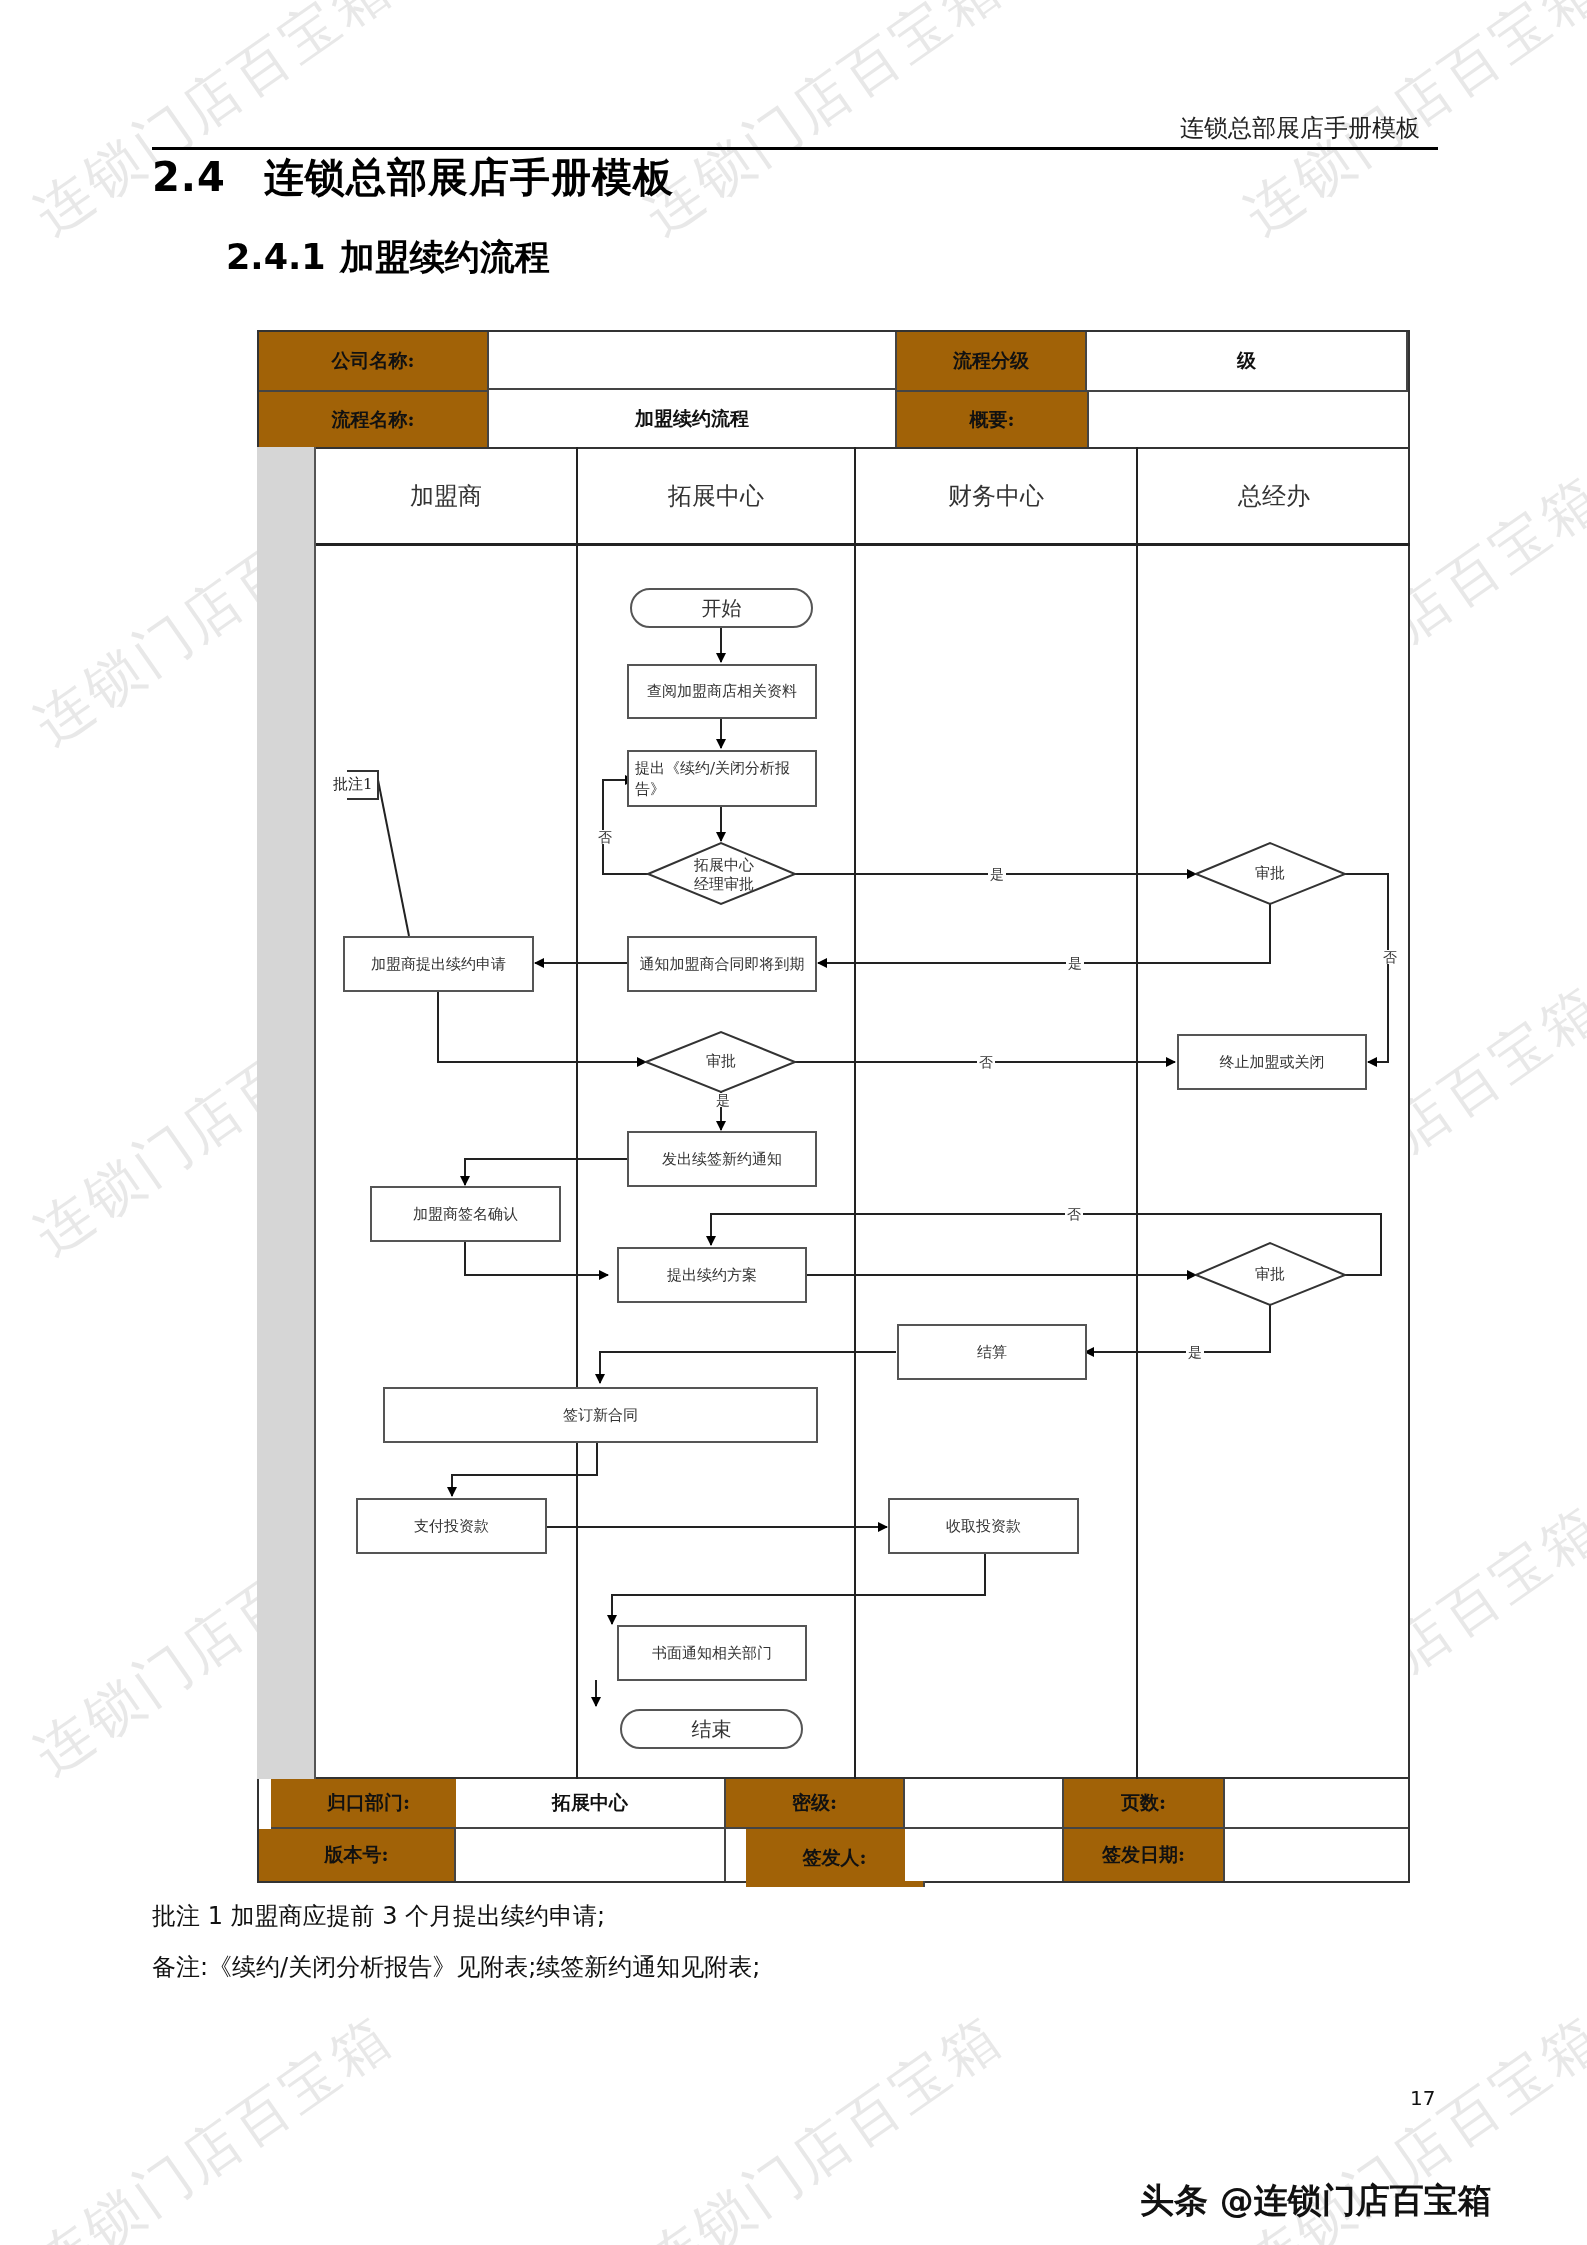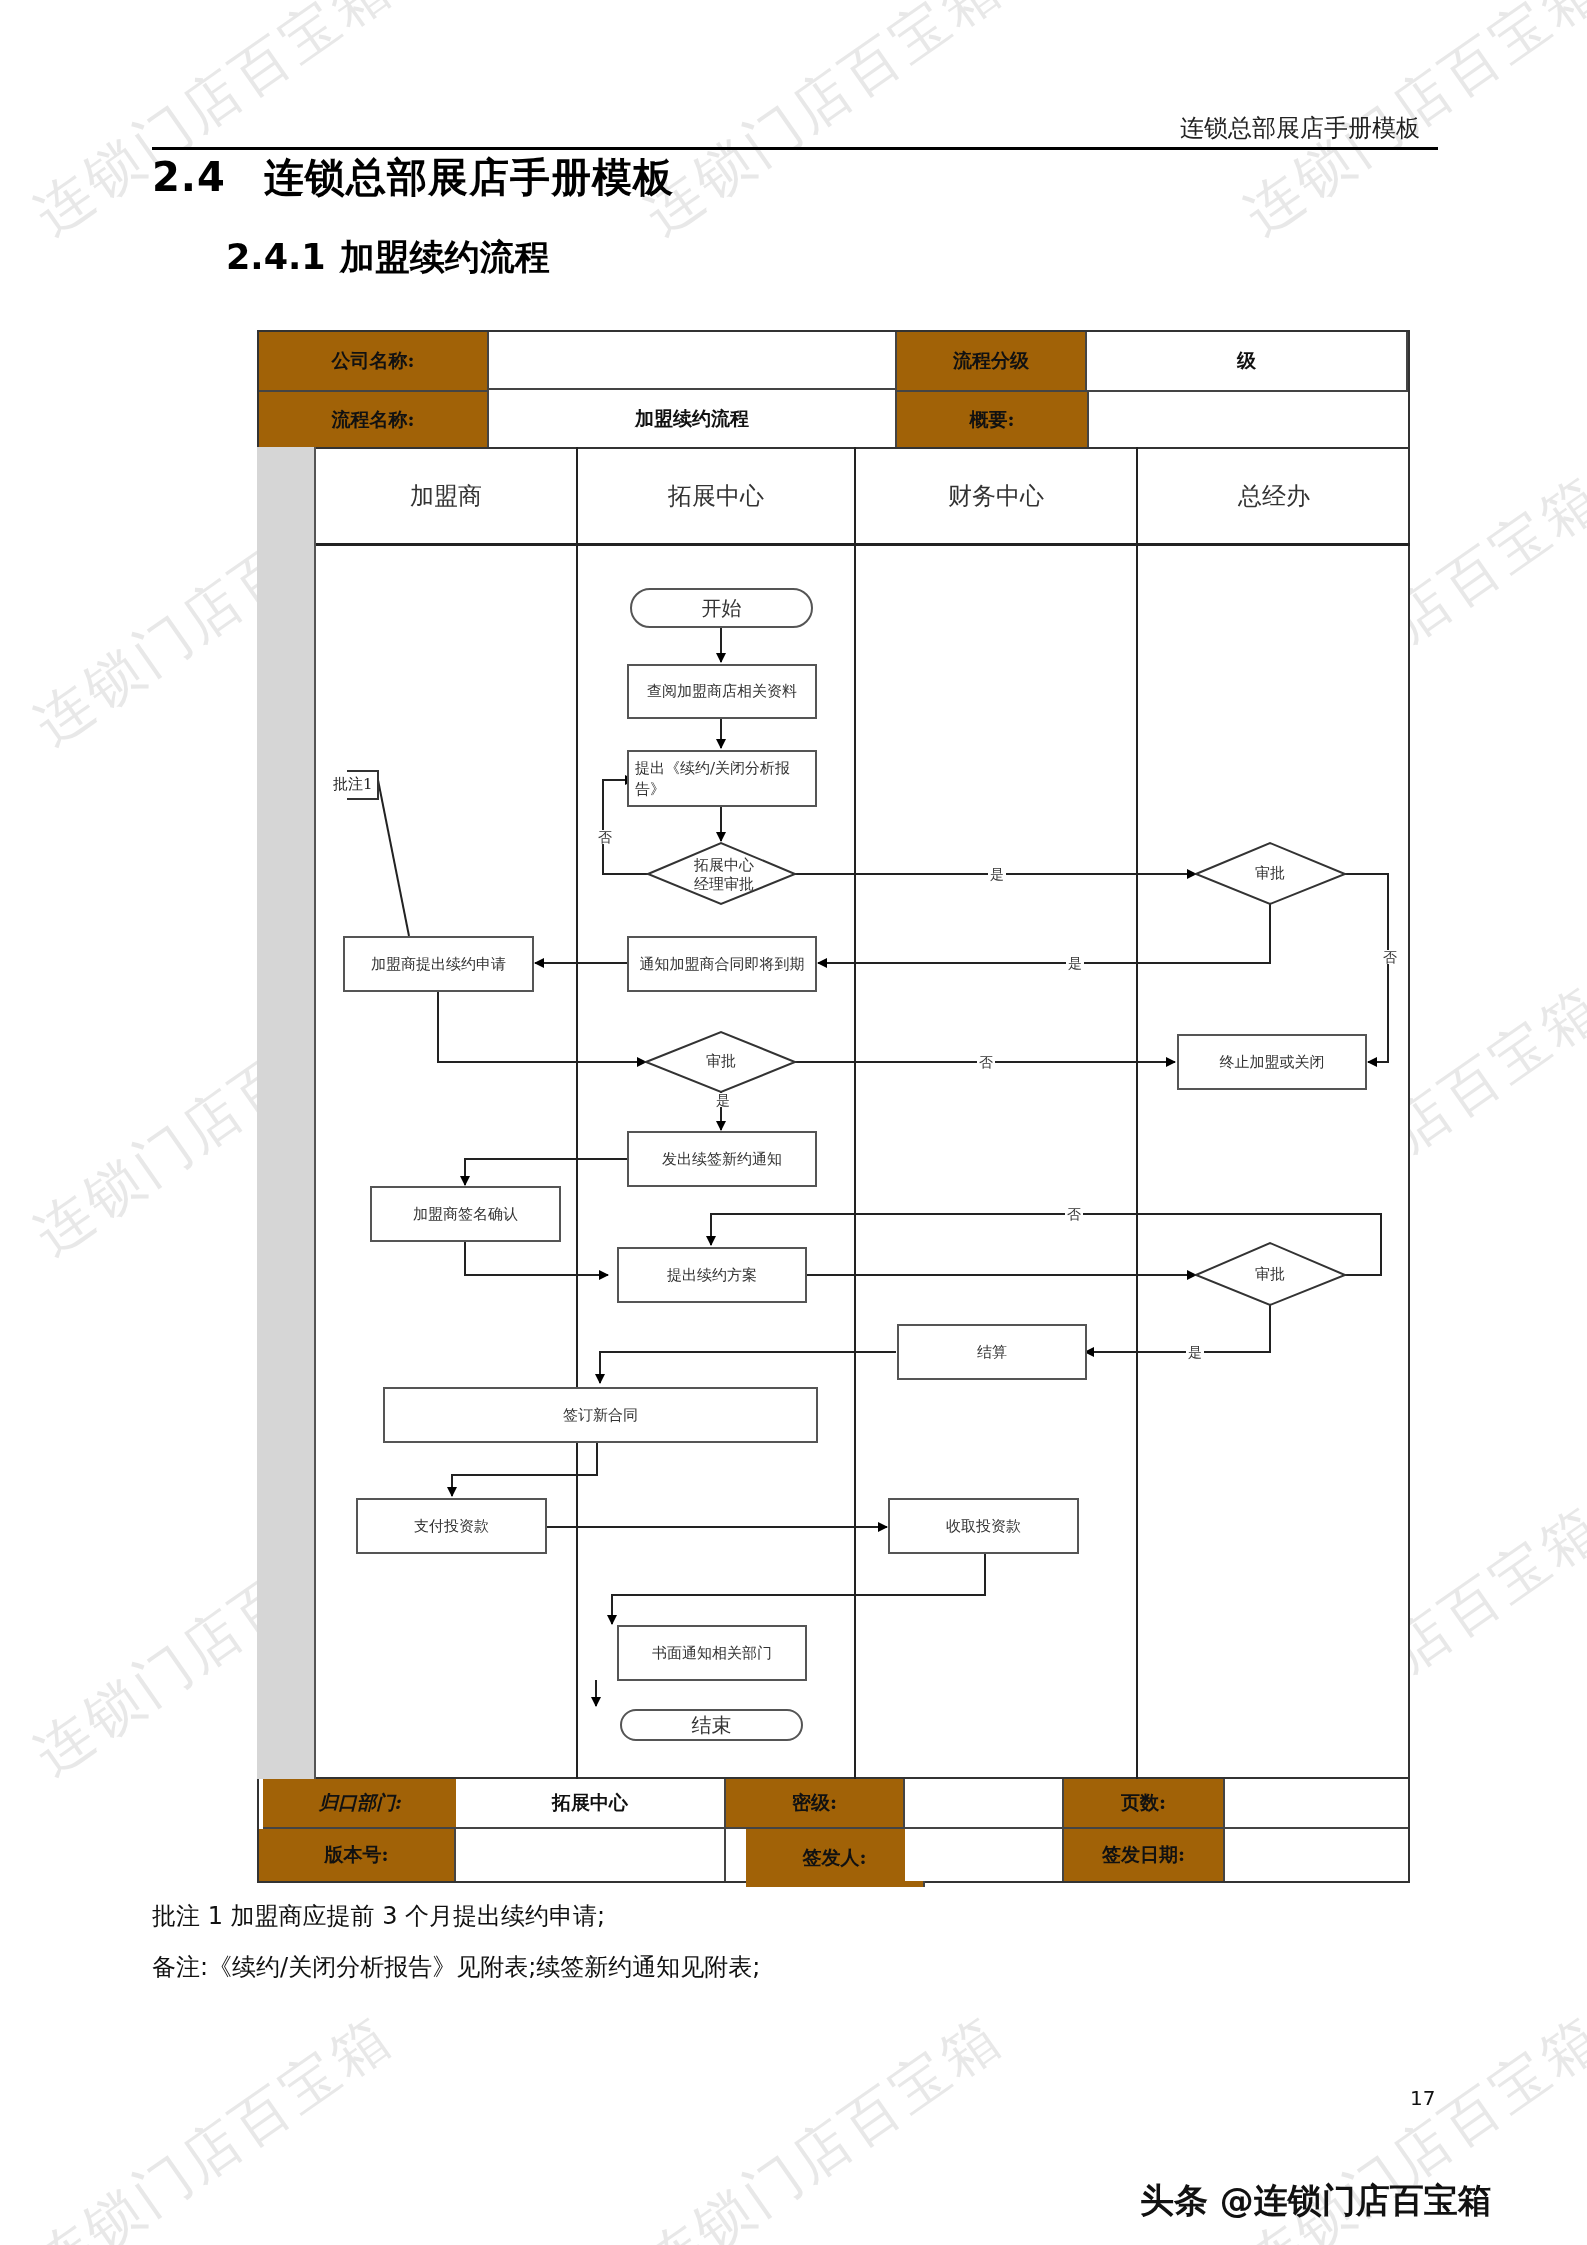--- a/index.html
+++ b/index.html
@@ -170,35 +170,35 @@
 <div class="node" style="left:1177px;top:1034px;width:190px;height:56px;">终止加盟或关闭</div>
 <div class="node" style="left:627px;top:1131px;width:190px;height:56px;">发出续签新约通知</div>
 <div class="node" style="left:370px;top:1186px;width:191px;height:56px;">加盟商签名确认</div>
 <div class="node" style="left:617px;top:1247px;width:190px;height:56px;">提出续约方案</div>
 <div class="diamond-label" style="left:1235px;top:1263px;width:70px;height:24px;">审批</div>
 <div class="node" style="left:897px;top:1324px;width:190px;height:56px;">结算</div>
 <div class="node" style="left:383px;top:1387px;width:435px;height:56px;">签订新合同</div>
 <div class="node" style="left:356px;top:1498px;width:191px;height:56px;">支付投资款</div>
 <div class="node" style="left:888px;top:1498px;width:191px;height:56px;">收取投资款</div>
 <div class="node" style="left:617px;top:1625px;width:190px;height:56px;">书面通知相关部门</div>
-<div class="node terminal" style="left:620px;top:1709px;width:183px;height:32px;">结束</div>
+<div class="node terminal" style="left:620px;top:1709px;width:183px;height:40px;">结束</div>
 
 <div class="callout" style="left:333px;top:775px;">批注1</div>
 
 <span class="edge-label" style="left:596px;top:830px;">否</span>
 <span class="edge-label" style="left:988px;top:867px;">是</span>
 <span class="edge-label" style="left:1066px;top:956px;">是</span>
 <span class="edge-label" style="left:1381px;top:950px;">否</span>
 <span class="edge-label" style="left:977px;top:1055px;">否</span>
 <span class="edge-label" style="left:714px;top:1093px;">是</span>
 <span class="edge-label" style="left:1065px;top:1207px;">否</span>
 <span class="edge-label" style="left:1186px;top:1345px;">是</span>
 
 <div class="abs form" style="top:1779px;height:104px;border-top:none;">
-  <div class="cell gray" style="left:4px;top:0;width:197px;height:50px;font-style:italic;">归口部门:</div>
+  <div class="cell gray" style="left:12px;top:0;width:197px;height:50px;">归口部门:</div>
   <div class="cell white" style="left:197px;top:0;width:270px;height:50px;">拓展中心</div>
   <div class="cell gray" style="left:467px;top:0;width:179px;height:50px;">密级:</div>
   <div class="cell white" style="left:646px;top:0;width:159px;height:50px;"></div>
   <div class="cell gray" style="left:805px;top:0;width:161px;height:50px;">页数:</div>
   <div class="cell white" style="left:966px;top:0;width:183px;height:50px;border-right:none;"></div>
   <div class="cell gray" style="left:0;top:50px;width:197px;height:52px;border-bottom:none;">版本号:</div>
   <div class="cell white" style="left:197px;top:50px;width:270px;height:52px;border-bottom:none;"></div>
   <div class="cell gray" style="left:467px;top:50px;width:179px;height:58px;border-bottom:none;margin-left:20px;">签发人:</div>
   <div class="cell white" style="left:646px;top:50px;width:159px;height:52px;border-bottom:none;"></div>
   <div class="cell gray" style="left:805px;top:50px;width:161px;height:52px;border-bottom:none;">签发日期:</div>

